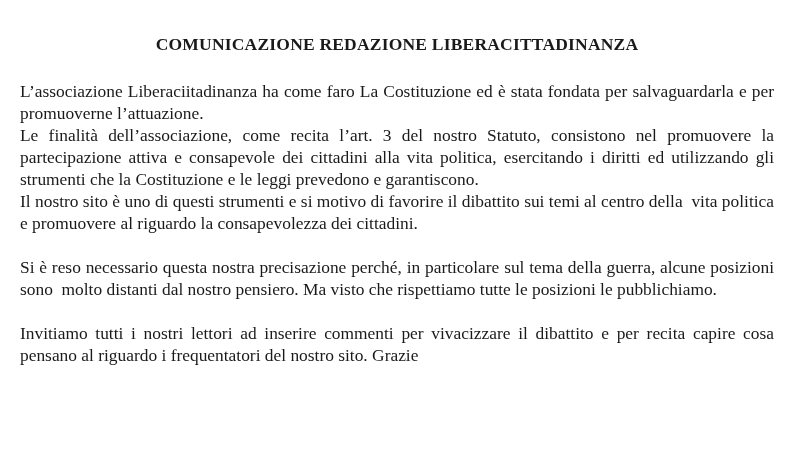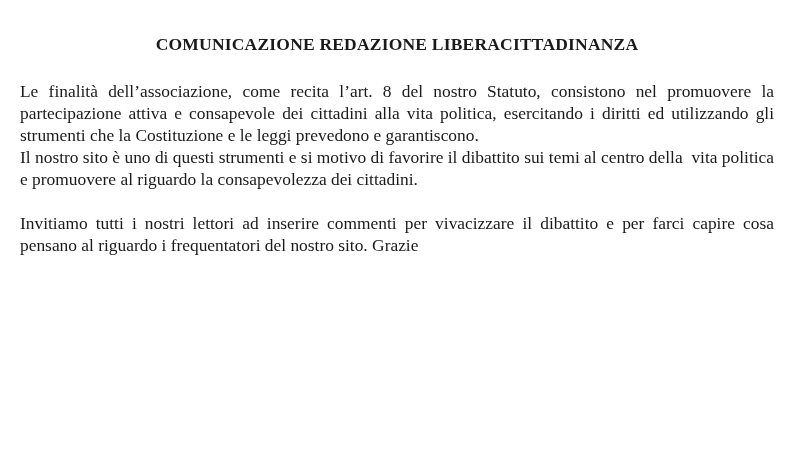--- a/index.html
+++ b/index.html
@@ -46,25 +46,27 @@
 </style>
 </head>
 <body>
 
 <main class="page">
   <h1 class="doc-title">COMUNICAZIONE REDAZIONE LIBERACITTADINANZA</h1>
 
   <section class="doc-body">
 
     <div class="block">
-      <p class="sentence">Le finalità dell’associazione, come recita l’art. 8 del nostro Statuto, consistono nel promuovere la partecipazione attiva e consapevole dei cittadini alla vita politica, esercitando i diritti ed utilizzando gli strumenti che la Costituzione e le leggi prevedono e garantiscono.</p>
+      <p class="sentence">L’associazione Liberaciitadinanza ha come faro La Costituzione ed è stata fondata per salvaguardarla e per promuoverne l’attuazione.</p>
+      <p class="sentence">Le finalità dell’associazione, come recita l’art. 3 del nostro Statuto, consistono nel promuovere la partecipazione attiva e consapevole dei cittadini alla vita politica, esercitando i diritti ed utilizzando gli strumenti che la Costituzione e le leggi prevedono e garantiscono.</p>
       <p class="sentence">Il nostro sito è uno di questi strumenti e si motivo di favorire il dibattito sui temi al centro della  vita politica e promuovere al riguardo la consapevolezza dei cittadini.</p>
     </div>
 
     <div class="block">
+      <p class="sentence">Si è reso necessario questa nostra precisazione perché, in particolare sul tema della guerra, alcune posizioni sono  molto distanti dal nostro pensiero. Ma visto che rispettiamo tutte le posizioni le pubblichiamo.</p>
     </div>
 
     <div class="block">
-      <p class="sentence">Invitiamo tutti i nostri lettori ad inserire commenti per vivacizzare il dibattito e per farci capire cosa pensano al riguardo i frequentatori del nostro sito. Grazie</p>
+      <p class="sentence">Invitiamo tutti i nostri lettori ad inserire commenti per vivacizzare il dibattito e per recita capire cosa pensano al riguardo i frequentatori del nostro sito. Grazie</p>
     </div>
 
   </section>
 </main>
 
 </body></html>

